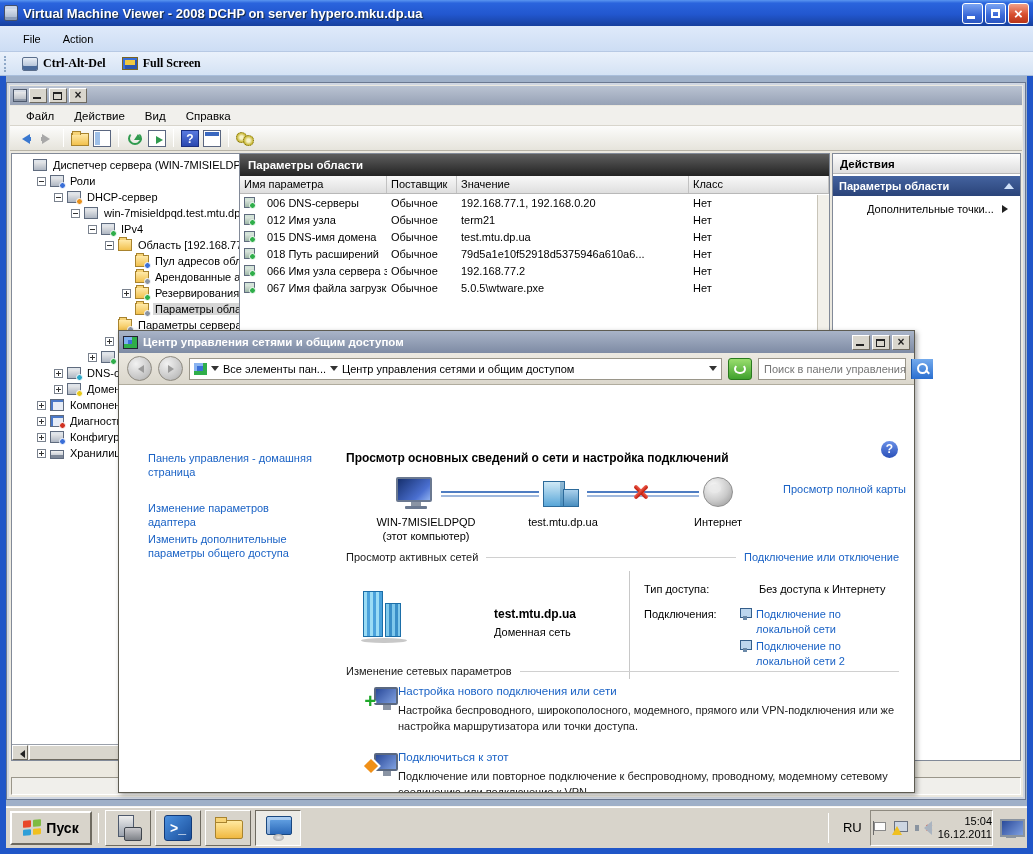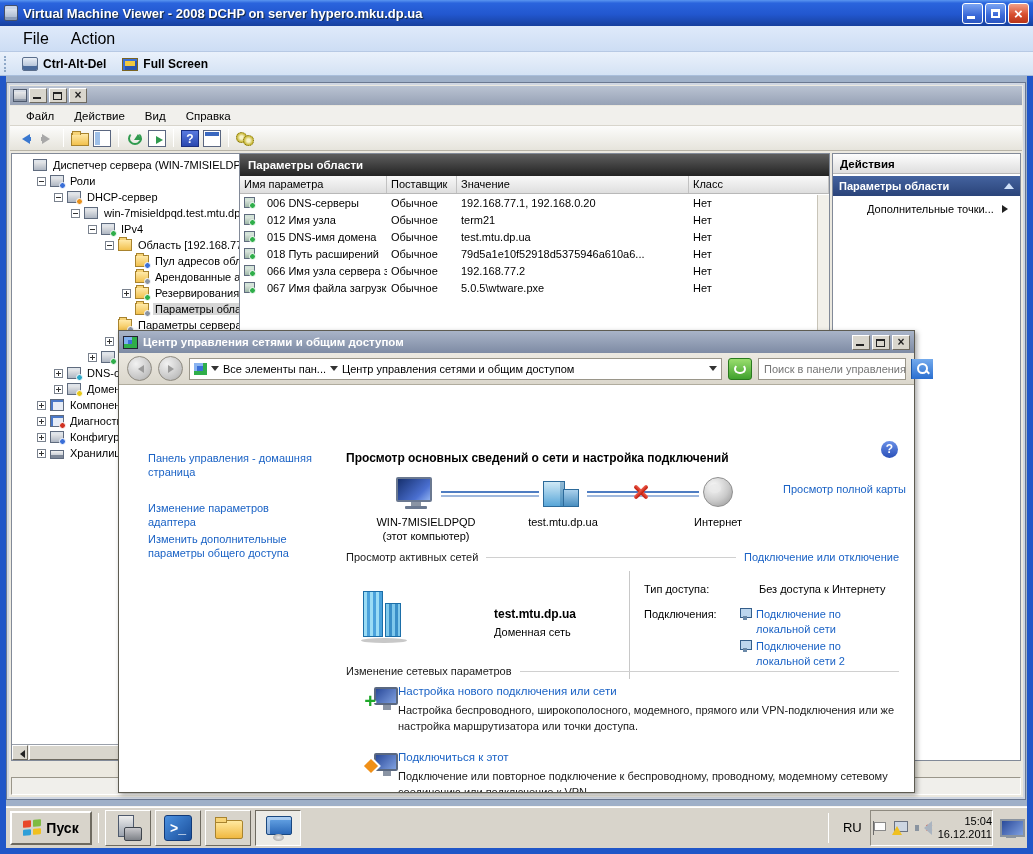--- a/index.html
+++ b/index.html
@@ -14,24 +14,24 @@
   .vm-title { color:#fff; font-weight:bold; font-size:13px; margin-left:5px; text-shadow:1px 1px 1px #123; white-space:nowrap; overflow:hidden; flex:1; }
   .vm-app-icon { width:14px; height:16px; background:linear-gradient(#e8eef8,#9fb0c8); border:1px solid #44506a; border-radius:2px;
     box-shadow:inset 0 3px 0 #c8d4e8, inset 0 -3px 0 #8a9cb8; }
   .vm-btn { width:21px; height:21px; margin-left:2px; border-radius:3px; border:1px solid #fff;
     background:linear-gradient(#7aa4f2,#3a68d8 60%,#2a55c0); position:relative; }
   .vm-btn.close { background:linear-gradient(#f0a088,#d85030 55%,#b83418); }
   .vm-btn .g-min { position:absolute; left:4px; bottom:4px; width:8px; height:3px; background:#fff; }
   .vm-btn .g-max { position:absolute; left:5px; top:5px; width:9px; height:9px; border:2px solid #fff; border-top-width:3px; }
   .vm-btn .g-x { position:absolute; left:0; top:0; width:100%; text-align:center; color:#fff; font-weight:bold; font-size:15px; line-height:19px; }
   .vm-menubar { position:absolute; left:0; top:26px; right:0; height:26px; background:linear-gradient(#dfeafa,#cdddf4); display:flex; align-items:center; padding-left:12px; border-bottom:1px solid #b7c9e4; }
-  .vm-menu-item { padding:3px 11px; font-size:16px; }
+  .vm-menu-item { padding:3px 11px; font-size:11px; }
   .vm-toolbar { position:absolute; left:0; top:52px; right:0; height:24px; background:linear-gradient(#eaf1fb,#d4e2f4); display:flex; align-items:center; border-bottom:1px solid #a9bedb; }
   .grip { width:4px; height:16px; border-left:2px dotted #8ea8c8; margin:0 6px 0 4px; }
-  .vm-tool { display:flex; align-items:flex-end; gap:5px; padding:2px 8px; font-weight:bold; font-size:12px; }
+  .vm-tool { display:flex; align-items:center; gap:5px; padding:2px 8px; font-weight:bold; font-size:12px;font-family:Liberation Serif, serif; }
   .ic-keyboard-icon { width:16px; height:14px; background:linear-gradient(#e8eef6,#9fb2cc); border:1px solid #5a6e8c; border-radius:2px; box-shadow:inset 0 -4px 0 #4a6a9a; }
   .ic-fullscreen-icon { width:16px; height:13px; background:#f0c840; border:1px solid #7a6420; box-shadow:inset 2px 2px 0 #3a6fd8, inset -2px -4px 0 #2a55b0; }
 
   
   .guest { position:absolute; left:6px; top:76px; width:1021px; height:772px; background:#9fb0c8; overflow:hidden; }
 
   
   .sm-window { position:absolute; left:0; top:6px; width:1020px; height:718px; background:#ece9e0; border:1px solid #6b7890; box-shadow:inset 0 0 0 2px #cfd6e2; z-index:1; }
   .sm-titlebar { position:absolute; left:3px; top:3px; right:3px; height:19px; background:linear-gradient(#bac3d2,#97a2b6); display:flex; align-items:center; padding:0 3px; }
   .sm-title { color:#eef0f4; font-weight:bold; font-size:12px; margin-left:5px; flex:1; white-space:nowrap; overflow:hidden; }

